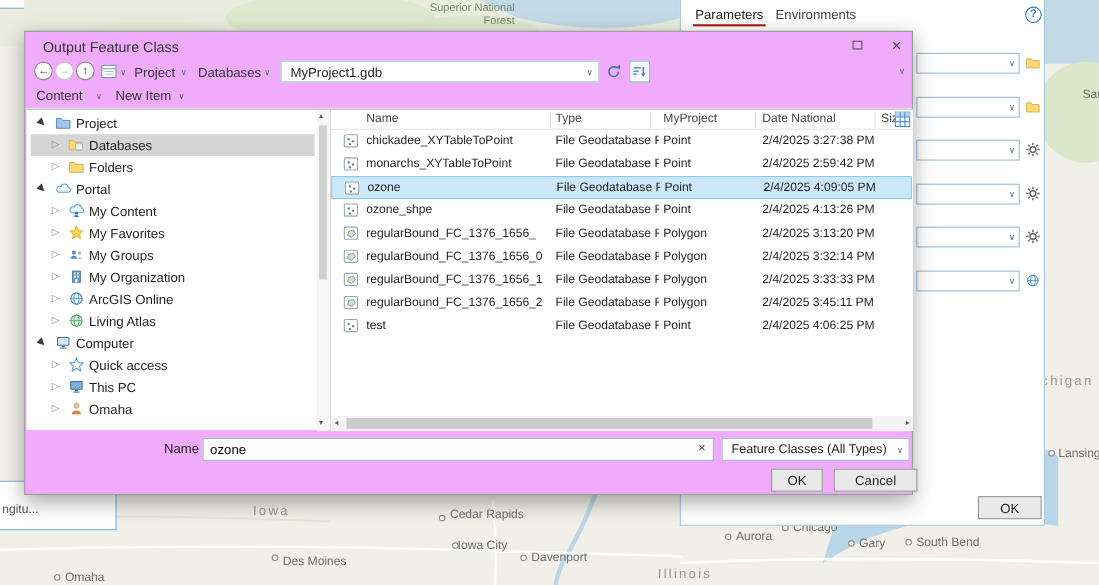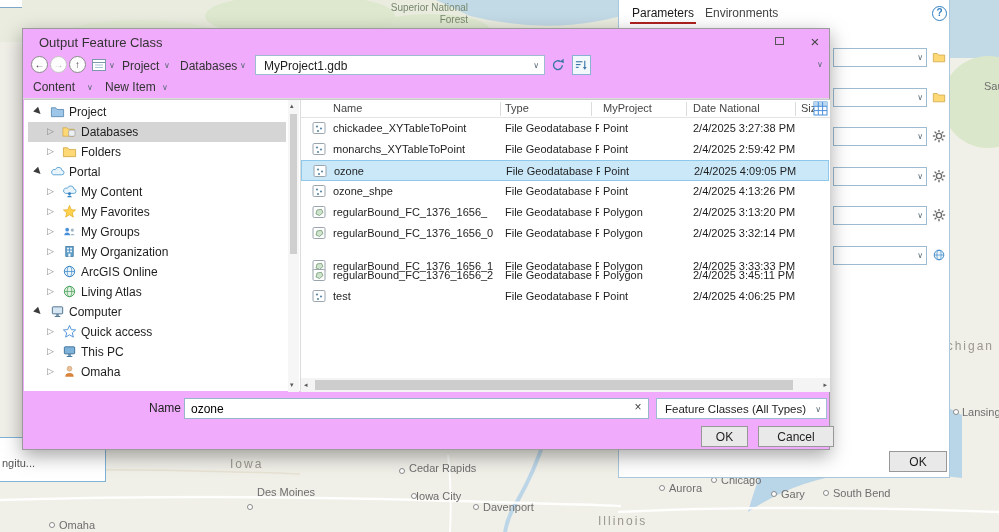--- a/index.html
+++ b/index.html
@@ -94,21 +94,21 @@
       <circle cx="662" cy="488" r="2.5" fill="#fff" stroke="#8a8a8a"></circle>
       <circle cx="714" cy="480" r="2.5" fill="#fff" stroke="#8a8a8a"></circle>
       <circle cx="774" cy="494" r="2.5" fill="#fff" stroke="#8a8a8a"></circle>
       <circle cx="826" cy="493" r="2.5" fill="#fff" stroke="#8a8a8a"></circle>
       <circle cx="956" cy="412" r="2.5" fill="#fff" stroke="#8a8a8a"></circle>
     </g>
   </svg>
   <div class="mforest" style="left:382px;top:2px;width:86px;">Superior National Forest</div>
   <span class="mlbl" style="left:984px;top:80px;">Sau</span>
   <span class="mstate" style="left:230px;top:457px;">Iowa</span>
-  <span class="mlbl" style="left:257px;top:486px;">Des Moines</span>
+  <span class="mlbl" style="left:257px;top:505px;">Des Moines</span>
   <span class="mlbl" style="left:409px;top:462px;">Cedar Rapids</span>
   <span class="mlbl" style="left:416px;top:490px;">Iowa City</span>
   <span class="mlbl" style="left:483px;top:501px;">Davenport</span>
   <span class="mlbl" style="left:59px;top:519px;">Omaha</span>
   <span class="mlbl" style="left:669px;top:482px;">Aurora</span>
   <span class="mlbl" style="left:721px;top:474px;">Chicago</span>
   <span class="mlbl" style="left:781px;top:488px;">Gary</span>
   <span class="mlbl" style="left:833px;top:487px;">South Bend</span>
   <span class="mstate" style="left:598px;top:514px;">Illinois</span>
   <span class="mstate" style="left:930px;top:339px;">Michigan</span>
@@ -474,21 +474,21 @@
       <div class="lrow" style="top:123px">
           <svg class="fci" viewBox="0 0 14 14">
             <rect x="1" y="1.5" width="12" height="11" rx="1.2" fill="#fff" stroke="#9aa4ac"></rect>
             <polygon points="4,9 5,5 9.5,4.3 11,7.5 7.5,10.5" fill="#cfe3cf" stroke="#6f9c6f" stroke-width="0.8"></polygon>
           </svg>
           <span class="lc n">regularBound_FC_1376_1656_0</span>
           <span class="lc t">File Geodatabase F</span>
           <span class="lc g">Polygon</span>
           <span class="lc m">2/4/2025 3:32:14 PM</span>
         </div>
-      <div class="lrow" style="top:156px">
+      <div class="lrow" style="top:144px">
           <svg class="fci" viewBox="0 0 14 14">
             <rect x="1" y="1.5" width="12" height="11" rx="1.2" fill="#fff" stroke="#9aa4ac"></rect>
             <polygon points="4,9 5,5 9.5,4.3 11,7.5 7.5,10.5" fill="#cfe3cf" stroke="#6f9c6f" stroke-width="0.8"></polygon>
           </svg>
           <span class="lc n">regularBound_FC_1376_1656_1</span>
           <span class="lc t">File Geodatabase F</span>
           <span class="lc g">Polygon</span>
           <span class="lc m">2/4/2025 3:33:33 PM</span>
         </div>
       <div class="lrow" style="top:165px">

